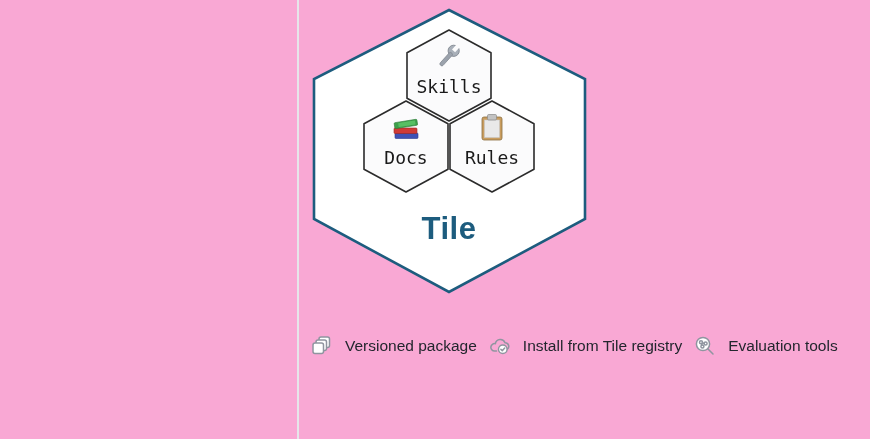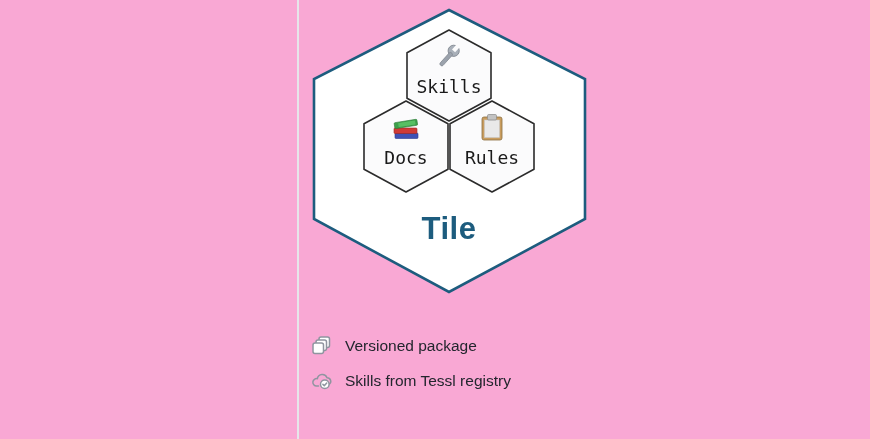--- a/index.html
+++ b/index.html
@@ -41,21 +41,21 @@
     font-size: 31px;
     font-weight: 800;
     letter-spacing: 0.5px;
     fill: #1d5c7e;
   }
 
   .feature-list {
     position: absolute;
     left: 310px; top: 334px;
     display: flex;
-    flex-direction: column;
+    flex-direction: row;
     gap: 11px;
   }
   .feature-row {
     display: flex;
     align-items: center;
     gap: 11px;
     height: 24px;
   }
   .feature-icon { flex: 0 0 auto; display: block; }
   .feature-icon .ln {
@@ -133,18 +133,30 @@
       </svg>
       <span class="feature-label">Versioned package</span>
     </div>
 
     <div class="feature-row">
       <svg class="feature-icon" width="24" height="24" viewBox="0 0 24 24">
         <path class="ln" d="M8.5 17 H6.5 a3.7 3.7 0 1 1 0.9 -7.3 A5 5 0 0 1 17 8.8 a3.6 3.6 0 0 1 2.4 6.4"></path>
         <circle class="ln-fill" cx="14.8" cy="15.3" r="4.3"></circle>
         <path class="ln" d="M12.9 15.4 l1.4 1.4 2.4 -2.7"></path>
       </svg>
-      <span class="feature-label">Skills from Tessl registry</span>
+      <span class="feature-label">Install from Tile registry</span>
     </div>
 
+    <div class="feature-row">
+      <svg class="feature-icon" width="24" height="24" viewBox="0 0 24 24">
+        <circle class="ln-fill" cx="10" cy="10" r="6.6"></circle>
+        <line class="ln" x1="15" y1="15" x2="20" y2="20" stroke-width="2.2"></line>
+        <circle class="ln" cx="8" cy="8.2" r="1.5"></circle>
+        <circle class="ln" cx="12.6" cy="9.4" r="1.5"></circle>
+        <circle class="ln" cx="9.4" cy="12.6" r="1.5"></circle>
+        <line class="ln" x1="9.3" y1="9" x2="11.3" y2="9.2" stroke-width="1"></line>
+        <line class="ln" x1="8.5" y1="9.6" x2="9" y2="11.3" stroke-width="1"></line>
+      </svg>
+      <span class="feature-label">Evaluation tools</span>
+    </div>
 
   </div>
 </div>
 
 </body></html>

